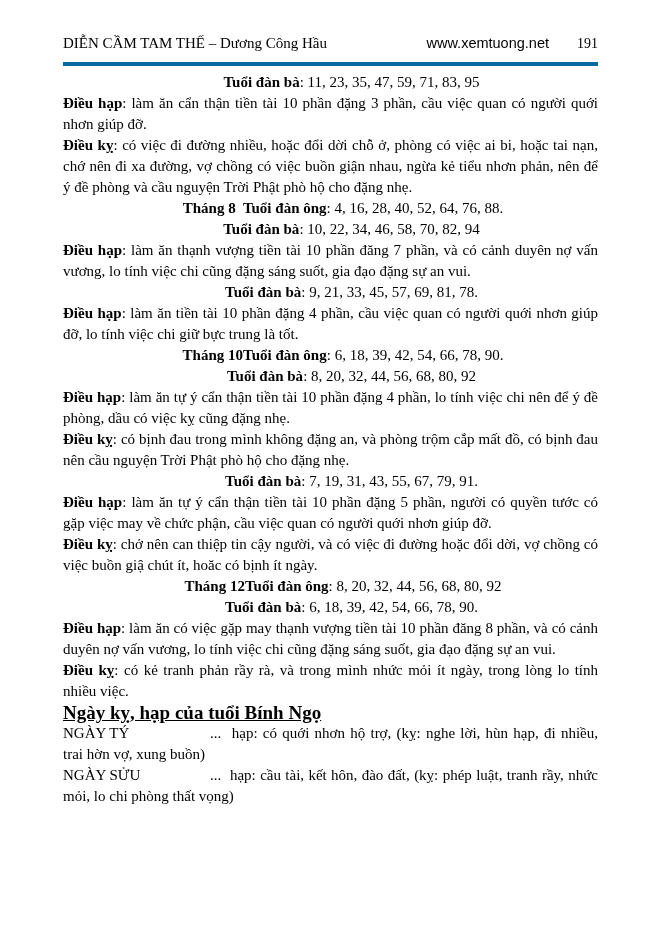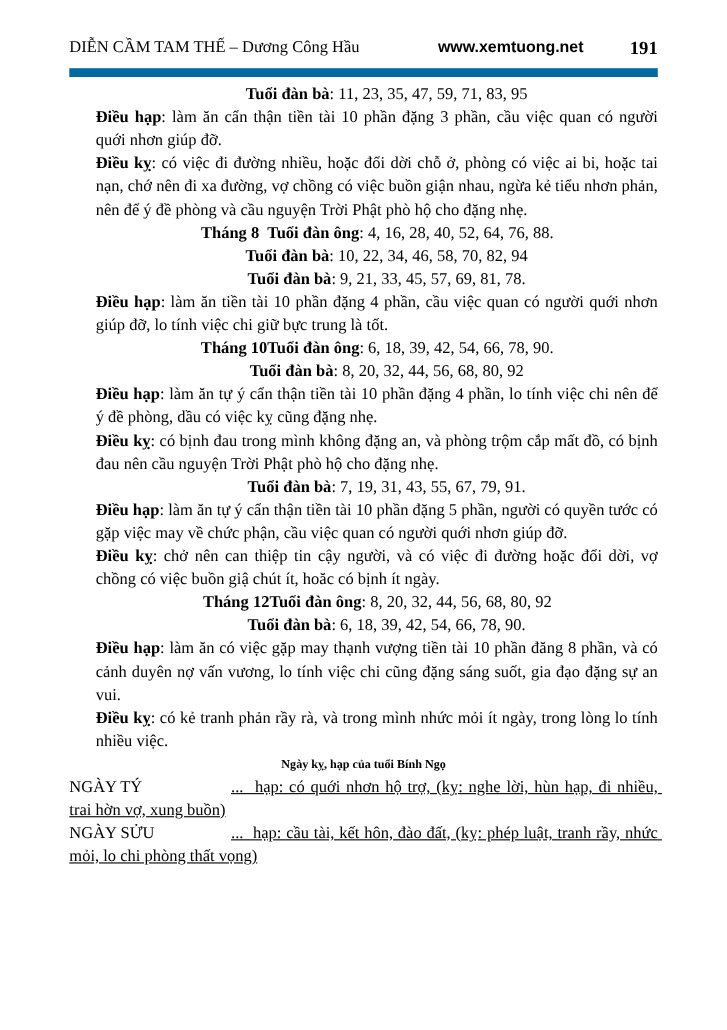--- a/index.html
+++ b/index.html
@@ -17,42 +17,42 @@
   }
   .content { margin: 0 63px; width: 535px; }
 
   
   .hdr {
     display: flex;
     align-items: baseline;
     justify-content: space-between;
     padding-top: 33px;
     padding-bottom: 8px;
-    border-bottom: 8px solid #0369a1;
+    border-bottom: 4px solid #0369a1;
   }
   .hdr-title { font-size: 15px; white-space: pre-wrap; }
-  .hdr-right { display: flex; align-items: flex-end; font-weight: bold; }
+  .hdr-right { display: flex; align-items: flex-end; }
   .hdr-site { font-family: "Liberation Sans", sans-serif; font-size: 14.5px; }
-  .hdr-page { margin-left: 42px; font-size: 17px; }
+  .hdr-page { margin-left: 28px; font-size: 14px; }
 
   
   .bodytext { padding-top: 6px; }
   p { margin: 0; padding: 0; }
-  .para { text-align: justify; margin-left: 24px; }
+  .para { text-align: justify; }
   .lbl { font-weight: bold; white-space: pre-wrap; }
   .line-wife  { text-indent: 42px; text-align: center; }
   .line-month { text-indent: 25px; text-align: center; }
 
   .sec-heading {
-    text-align: center;
     font-weight: bold;
-    font-size: 11px;
+    font-size: 19px;
+    text-decoration: underline;
   }
 
-  .day-para { text-align: justify; text-decoration: underline; }
+  .day-para { text-align: justify; }
   .day-name { display: inline-block; min-width: 147px; text-indent: 0; }
   .day-rest { white-space: pre-wrap; }
 </style>
 </head>
 <body>
 
 <div class="page">
   <div class="content">
 
     <div class="hdr">
@@ -68,20 +68,21 @@
       <p class="line-wife"><span class="lbl">Tuổi đàn bà</span><span>: 11, 23, 35, 47, 59, 71, 83, 95</span></p>
 
       <p class="para"><span class="lbl">Điều hạp</span><span>: làm ăn cẩn thận tiền tài 10 phần đặng 3 phần,  cầu việc quan có người quới nhơn giúp đỡ.</span></p>
 
       <p class="para"><span class="lbl">Điều kỵ</span><span>: có việc đi đường nhiều, hoặc đổi dời chỗ ở, phòng có việc ai bi, hoặc tai nạn, chớ nên đi xa đường, vợ chồng có việc buồn giận nhau, ngừa kẻ tiểu nhơn phản, nên để ý đề phòng và cầu nguyện Trời Phật phò hộ cho đặng nhẹ.</span></p>
 
       <p class="line-month"><span class="lbl">Tháng 8  Tuổi đàn ông</span><span>: 4, 16, 28, 40, 52, 64, 76, 88.</span></p>
 
       <p class="line-wife"><span class="lbl">Tuổi đàn bà</span><span>: 10, 22, 34, 46, 58, 70, 82, 94</span></p>
 
+      <p class="para"><span class="lbl">Điều hạp</span><span>: làm ăn thạnh vượng tiền tài 10 phần đăng 7 phần, và có cảnh duyên nợ vấn vương, lo tính việc chi cũng đặng sáng suốt, gia đạo đặng sự an vui.</span></p>
 
 
 
       <p class="line-wife"><span class="lbl">Tuổi đàn bà</span><span>: 9, 21, 33, 45, 57, 69, 81, 78.</span></p>
 
       <p class="para"><span class="lbl">Điều hạp</span><span>: làm ăn tiền tài 10 phần đặng 4 phần,  cầu việc quan có người quới nhơn giúp đỡ, lo tính việc chi giữ bực trung là tốt.</span></p>
 
 
       <p class="line-month"><span class="lbl">Tháng 10Tuổi đàn ông</span><span>: 6, 18, 39, 42, 54, 66, 78, 90.</span></p>
 

